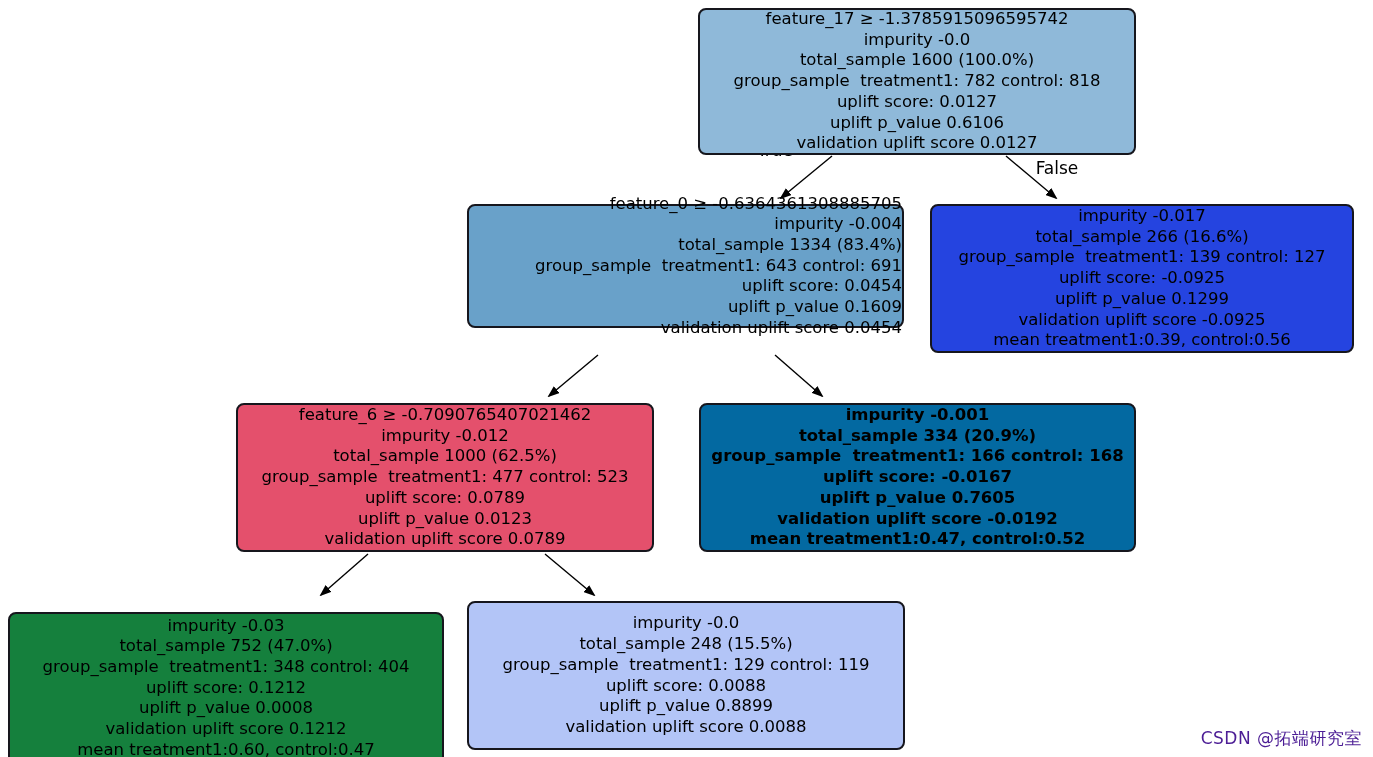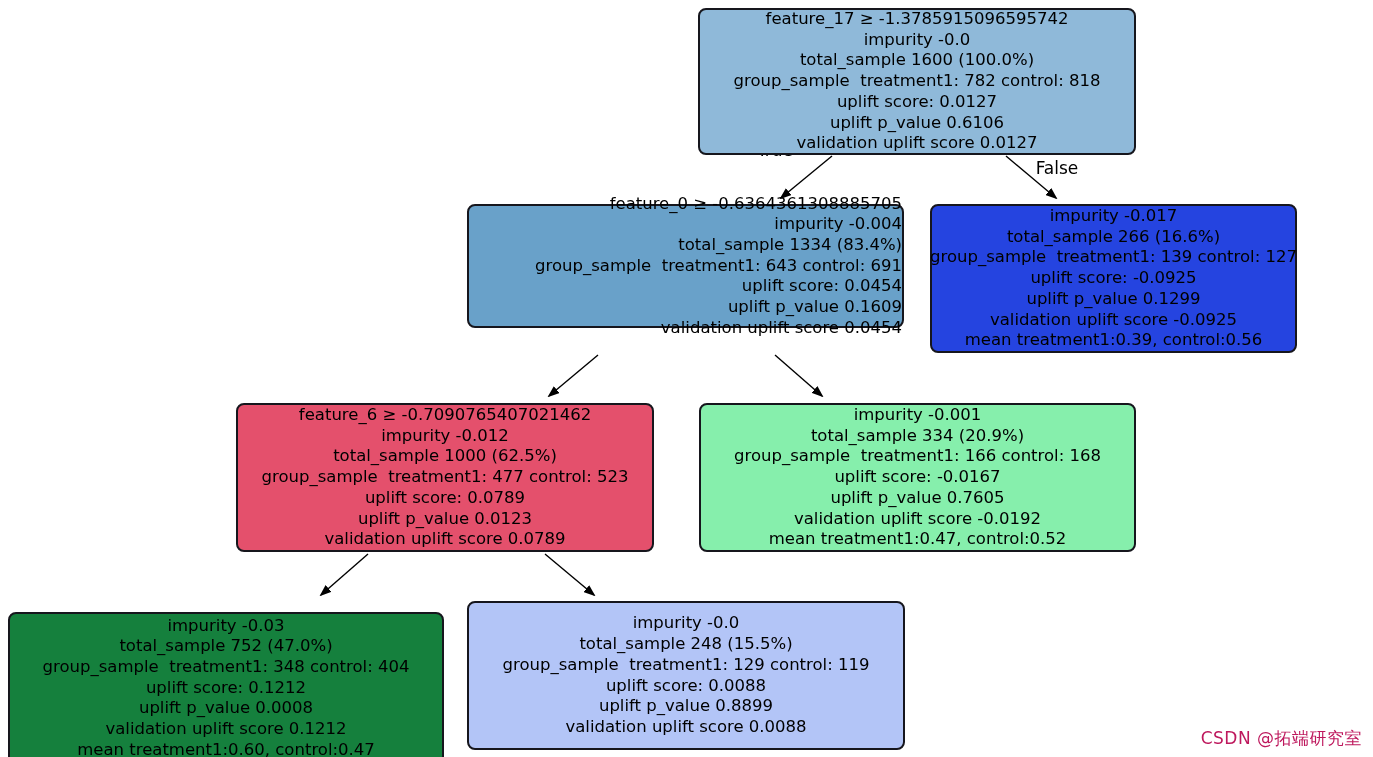--- a/index.html
+++ b/index.html
@@ -37,21 +37,21 @@
     width: 90px;
     text-align: center;
     font-size: 17px;
     color: #000000;
   }
   .watermark {
     position: absolute;
     right: 11px;
     bottom: 7px;
     font-size: 17px;
-    color: #be185d;
+    color: #4c1d95;
     letter-spacing: 0.5px;
   }
 </style>
 </head>
 <body>
 
 <div class="canvas">
 
   <svg class="edges" viewBox="0 0 1373 757" xmlns="http://www.w3.org/2000/svg">
     <defs>
@@ -83,41 +83,41 @@
   <div class="node" style="left: 467px; top: 204px; width: 437px; height: 124px; background: rgb(105, 161, 201); align-items: flex-end;">
     <div class="line">feature_0 ≥ -0.6364361308885705</div>
     <div class="line">impurity -0.004</div>
     <div class="line">total_sample 1334 (83.4%)</div>
     <div class="line">group_sample  treatment1: 643 control: 691</div>
     <div class="line">uplift score: 0.0454</div>
     <div class="line">uplift p_value 0.1609</div>
     <div class="line">validation uplift score 0.0454</div>
   </div>
 
-  <div class="node" style="left: 930px; top: 204px; width: 367px; height: 149px; background: rgb(37, 68, 224);">
+  <div class="node" style="left: 930px; top: 204px; width: 424px; height: 149px; background: rgb(37, 68, 224);">
     <div class="line">impurity -0.017</div>
     <div class="line">total_sample 266 (16.6%)</div>
     <div class="line">group_sample  treatment1: 139 control: 127</div>
     <div class="line">uplift score: -0.0925</div>
     <div class="line">uplift p_value 0.1299</div>
     <div class="line">validation uplift score -0.0925</div>
     <div class="line">mean treatment1:0.39, control:0.56</div>
   </div>
 
   <div class="node" style="left: 236px; top: 403px; width: 418px; height: 149px; background: rgb(228, 80, 108);">
     <div class="line">feature_6 ≥ -0.7090765407021462</div>
     <div class="line">impurity -0.012</div>
     <div class="line">total_sample 1000 (62.5%)</div>
     <div class="line">group_sample  treatment1: 477 control: 523</div>
     <div class="line">uplift score: 0.0789</div>
     <div class="line">uplift p_value 0.0123</div>
     <div class="line">validation uplift score 0.0789</div>
   </div>
 
-  <div class="node" style="left: 699px; top: 403px; width: 437px; height: 149px; background: #86efac;">
+  <div class="node" style="left: 699px; top: 403px; width: 437px; height: 149px; background: #0369a1; font-weight: bold;">
     <div class="line">impurity -0.001</div>
     <div class="line">total_sample 334 (20.9%)</div>
     <div class="line">group_sample  treatment1: 166 control: 168</div>
     <div class="line">uplift score: -0.0167</div>
     <div class="line">uplift p_value 0.7605</div>
     <div class="line">validation uplift score -0.0192</div>
     <div class="line">mean treatment1:0.47, control:0.52</div>
   </div>
 
   <div class="node" style="left: 8px; top: 612px; width: 436px; height: 152px; background: #15803d;">

